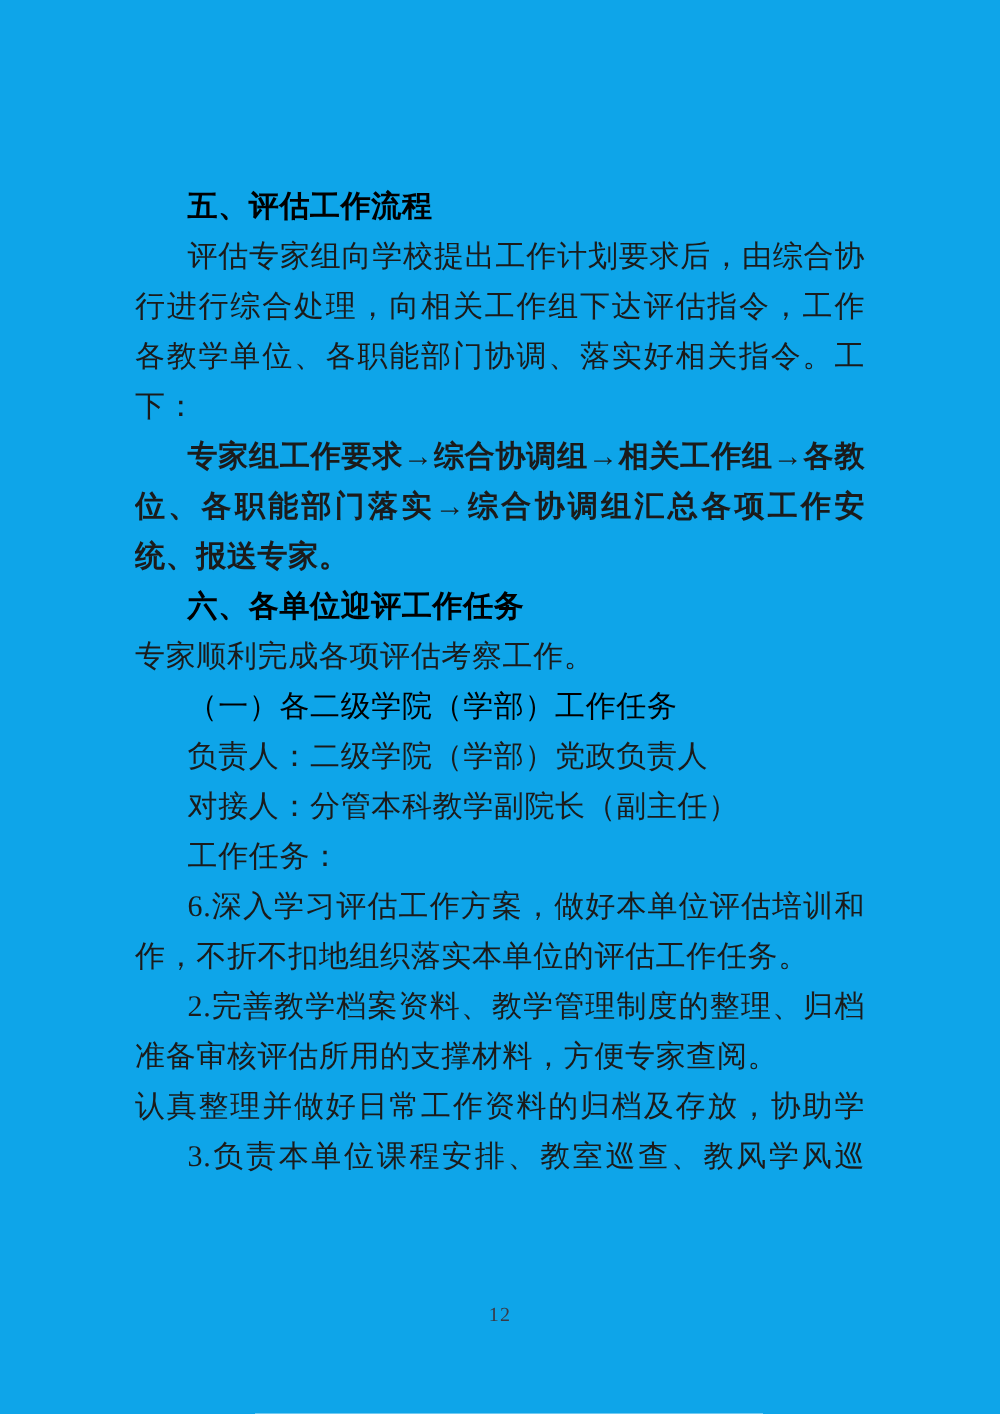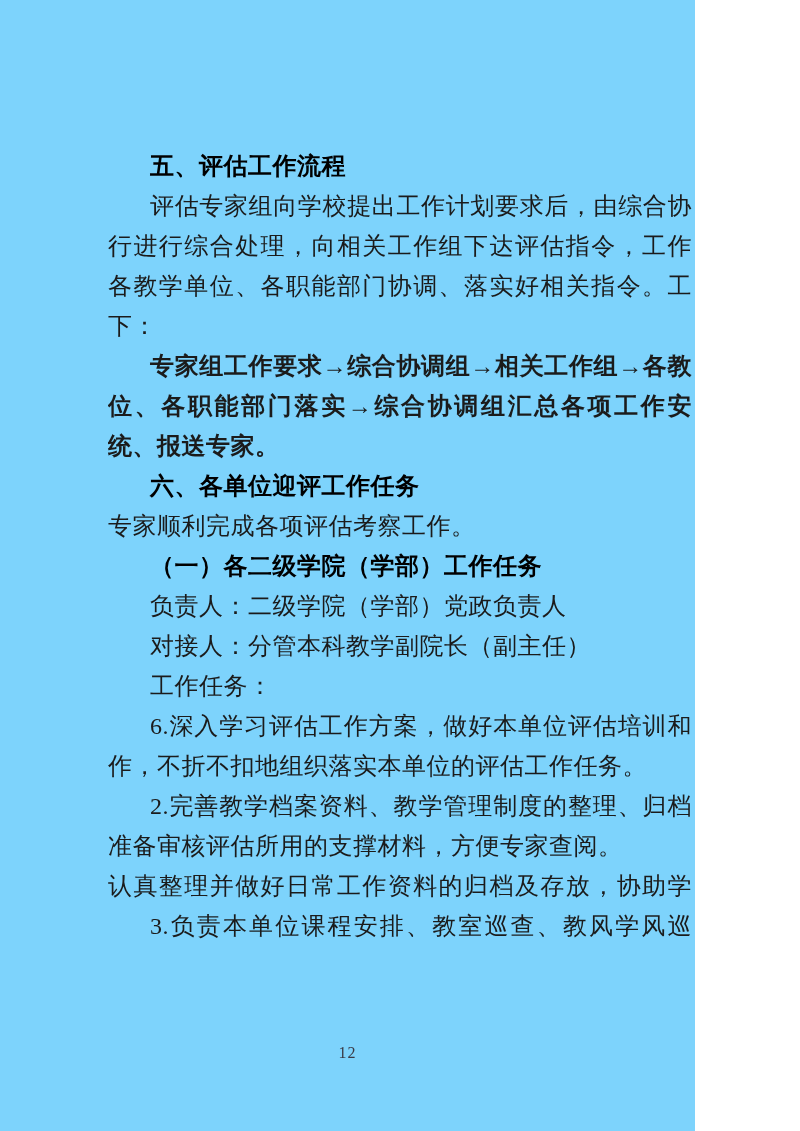--- a/index.html
+++ b/index.html
@@ -1,20 +1,20 @@
 <!DOCTYPE html>
 <html><head>
 <meta charset="utf-8">
 <style>
   html, body { margin: 0; padding: 0; background: #ffffff; }
   .page {
     position: relative;
-    width: 695px;
+    width: 800px;
     height: 1131px;
-    background: #7dd3fc;
+    background: #0ea5e9;
     overflow: hidden;
     font-family: "Liberation Serif", "DejaVu Serif", serif;
     color: #1b1b1b;
   }
   .content {
     position: absolute;
     left: 108px;
     top: 146px;
     width: 584px;
   }
@@ -31,21 +31,21 @@
     text-align-last: justify;
   }
   .bold { font-weight: bold; }
   .hd {
     font-weight: bold;
     font-size: 24px;
     font-family: "Liberation Sans", "DejaVu Sans", sans-serif;
     color: #000000;
   }
   .sub {
-    font-weight: bold;
+    font-weight: normal;
     color: #000000;
   }
   .pagenum {
     position: absolute;
     top: 1044px;
     left: 0;
     width: 100%;
     text-align: center;
     font-size: 16px;
     color: #3a3a46;

